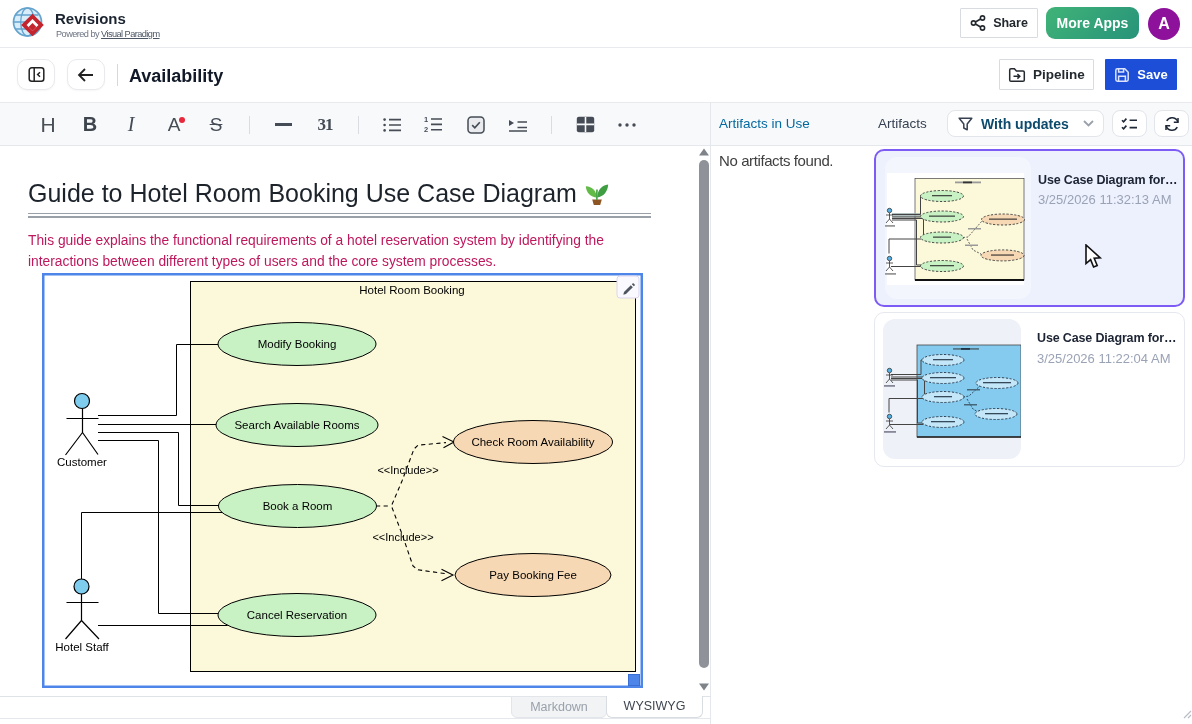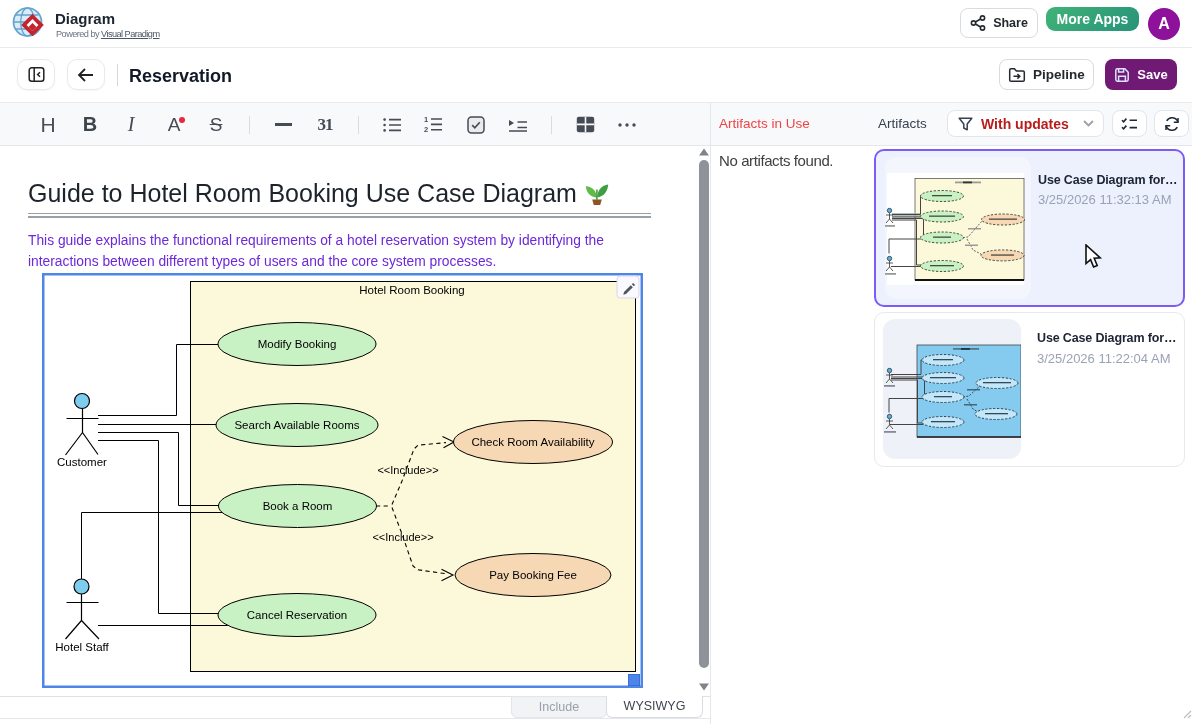--- a/index.html
+++ b/index.html
@@ -8,76 +8,76 @@
   .abs { position:absolute; }
   #app { position:relative; width:1192px; height:724px; background:#fff; }
 
   
   #hdr { left:0; top:0; width:1192px; height:48px; background:#fff;
          border-bottom:1px solid #e8eaed; }
   #brandname { left:55px; top:10px; font-size:15px; font-weight:700; color:#1b2430; }
   #brandsub { left:56px; top:28.5px; font-size:9.2px; letter-spacing:-0.55px; color:#6b7280; }
   #brandsub a { color:#4b5563; text-decoration:underline; }
   .btn { display:flex; align-items:center; justify-content:center; gap:7px;
-         border-radius:8px; font-weight:700; }
+         border-radius:1px; font-weight:700; }
   #shareBtn { left:960px; top:8px; width:78px; height:30px; background:#fff;
       border:1px solid #d8dbe0; font-size:12.5px; color:#24292f; }
-  #moreApps { left:1046px; top:7px; width:93px; height:24px; color:#fff; font-size:14px;
+  #moreApps { left:1046px; top:7px; width:93px; height:32px; color:#fff; font-size:14px;
       background:linear-gradient(135deg,#40b377 0%, #27937a 100%); border-radius:9px; }
   #avatar { left:1148px; top:8px; width:32px; height:32px; border-radius:50%;
       background:#8e119c; color:#fff; font-size:16px; font-weight:700;
       display:flex; align-items:center; justify-content:center; }
 
   
   #subhdr { left:0; top:48px; width:1192px; height:55px; background:#fff;
       border-bottom:1px solid #e8eaed; }
   .sqbtn { position:absolute; top:59px; width:38px; height:31px; background:#fff;
       border:1px solid #e8eaed; border-radius:10px; box-shadow:0 1px 2px rgba(0,0,0,.04);
       display:flex; align-items:center; justify-content:center; }
   #vline1 { left:117px; top:64px; width:1px; height:22px; background:#d5d9de; }
   #docTitle { left:129px; top:66px; font-size:18px; font-weight:700; color:#111827; }
   #pipelineBtn { left:999px; top:59px; width:95px; height:31px; background:#fff;
       border:1px solid #d8dbe0; font-size:13.5px; color:#24292f; }
-  #saveBtn { left:1105px; top:59px; width:72px; height:31px; background:#701a75;
+  #saveBtn { left:1105px; top:59px; width:72px; height:31px; background:#1d4ed8;
       font-size:13px; color:#fff; }
 
   
   #toolbar { left:0; top:103px; width:711px; height:43px; background:#f8f9fb;
       border-bottom:1px solid #e4e7ec; border-right:1px solid #e4e7ec; }
   .ti { position:absolute; top:0; height:43px; display:flex; align-items:center;
       justify-content:center; color:#454c55; }
   .tdiv { position:absolute; top:13px; width:1px; height:18px; background:#d9dce1; }
   #content { left:0; top:146px; width:697px; height:548px; background:#fff; }
   #rightline { left:710px; top:103px; width:1px; height:621px; background:#e4e7ec; }
 
   #h1 { left:28px; top:179px; width:660px; font-size:25px; font-weight:400;
         color:#1d232b; white-space:nowrap; }
   #hr1 { left:28px; top:212.5px; width:623px; height:1.5px; background:#9aa0a8; }
   #hr2 { left:28px; top:216px; width:623px; height:1.5px; background:#9aa0a8; }
-  #para { left:28px; top:231px; width:612px; font-size:13.8px; line-height:20.6px; color:#6d28d9; }
+  #para { left:28px; top:231px; width:612px; font-size:13.8px; line-height:20.6px; color:#be185d; }
   #sbthumb { left:699px; top:160px; width:10px; height:508px; background:#8f9399; border-radius:5px; }
 
   
   #tabline { left:0; top:695.5px; width:711px; height:1px; background:#dfe2e7; }
   #botline { left:0; top:718px; width:711px; height:1px; background:#e4e7ec; }
   .tab { position:absolute; top:695.5px; height:22px; font-size:12.5px;
       display:flex; align-items:center; justify-content:center; }
   #tabMd { left:511px; width:96px; background:#f1f3f5; border:1px solid #e2e5ea;
       border-radius:0 0 6px 6px; color:#9aa1ab; }
   #tabWy { left:606px; width:97px; background:#fff; border:1px solid #d9dce1; border-top:none;
       border-radius:0 0 6px 6px; color:#3f4650; }
 
   
   #phdr { left:711px; top:103px; width:481px; height:43px; background:#f8f9fb;
       border-bottom:1px solid #e4e7ec; }
-  #artLbl { left:719px; top:116px; font-size:13.5px; color:#ef4444;text-align:right; }
+  #artLbl { left:719px; top:116px; font-size:13.5px; color:#0369a1;text-align:right; }
   #revLbl { left:878px; top:116px; font-size:13.5px; color:#374151; }
   #updSel { left:947px; top:110px; width:157px; height:27px; background:#fff;
       border:1px solid #e2e5ea; border-radius:8px; display:flex; align-items:center; }
-  #updSel span { font-size:14px; font-weight:700; color:#b91c1c; margin-left:8px; }
+  #updSel span { font-size:14px; font-weight:700; color:#0c4a6e; margin-left:8px; }
   .pbtn { position:absolute; top:110px; width:35px; height:27px; background:#fff;
       border:1px solid #e2e5ea; border-radius:8px; display:flex; align-items:center; justify-content:center; }
   #noArt { left:719px; top:152px; font-size:15px; letter-spacing:-0.4px; color:#404040; }
 
   .card { position:absolute; left:874px; width:311px; border-radius:10px; }
   #card1 { top:149px; height:158px; background:#edf1fe; border:2px solid #7d5cf6; }
   #card2 { top:312px; height:155px; background:#fff; border:1.5px solid #e6e8ef; }
   .thumb { position:absolute; border-radius:12px; }
   #thumb1 { left:9px; top:6px; width:146px; height:142px; background:#f3f6fd; }
   #thumb2 { left:8px; top:6px; width:138px; height:140px; background:#eef1f7; }
@@ -92,21 +92,21 @@
   <div id="logo" class="abs" style="left:11px;top:5px;width:40px;height:40px;"><svg width="40" height="40" viewBox="0 0 40 40">
 <circle cx="16.5" cy="17" r="14" fill="#d8ecfa" stroke="#64a3cd" stroke-width="1.7"></circle>
 <ellipse cx="16.5" cy="17" rx="6.8" ry="14" fill="none" stroke="#64a3cd" stroke-width="1.3"></ellipse>
 <path d="M2.5,17 H29.5 M4.5,10 H27.5 M4.5,24 H27.5" stroke="#64a3cd" stroke-width="1.3" fill="none"></path>
 <g transform="translate(21.5,20) rotate(45)">
           <rect x="-8" y="-8" width="16" height="16" fill="#c4242e"></rect>
           <rect x="-4.2" y="-4.2" width="8.4" height="8.4" fill="#fff"></rect>
           <rect x="-1.4" y="-1.4" width="5.6" height="5.6" fill="#c4242e"></rect>
         </g>
 </svg></div>
-  <div id="brandname" class="abs">Diagram</div>
+  <div id="brandname" class="abs">Revisions</div>
   <div id="brandsub" class="abs">Powered by <a>Visual Paradigm</a></div>
   <div id="shareBtn" class="abs btn"><svg width="16" height="16" viewBox="0 0 16 16" fill="none" stroke="#24292f" stroke-width="1.6">
         <circle cx="12.5" cy="3" r="2.1"></circle>
         <circle cx="3.5" cy="8" r="2.1"></circle>
         <circle cx="12.5" cy="13" r="2.1"></circle>
         <path d="M5.4,7 L10.6,4 M5.4,9 L10.6,12"></path>
       </svg>Share</div>
   <div id="moreApps" class="abs btn">More Apps</div>
   <div id="avatar" class="abs">A</div>
 
@@ -117,21 +117,21 @@
         <path d="M6.2,1.8 V15.2"></path>
         <path d="M12,6.2 L9.6,8.5 L12,10.8"></path>
       </svg>
     </div>
   <div class="sqbtn" style="left:67px;">
       <svg width="18" height="16" viewBox="0 0 18 16" fill="none" stroke="#222" stroke-width="1.8">
         <path d="M16,8 H2.5 M8,2 L2,8 L8,14"></path>
       </svg>
     </div>
   <div id="vline1" class="abs"></div>
-  <div id="docTitle" class="abs">Reservation</div>
+  <div id="docTitle" class="abs">Availability</div>
   <div id="pipelineBtn" class="abs btn"><svg width="18" height="16" viewBox="0 0 18 16" fill="none" stroke="#24292f" stroke-width="1.5">
         <path d="M16.3,13 C16.3,13.8 15.8,14.3 15,14.3 H3 C2.2,14.3 1.7,13.8 1.7,13 V3 C1.7,2.2 2.2,1.7 3,1.7 H6.4 L8.4,3.9 H15 C15.8,3.9 16.3,4.4 16.3,5.2 Z"></path>
         <path d="M5.5,9.3 H11.6 M9.4,7 L11.8,9.3 L9.4,11.6"></path>
       </svg>Pipeline</div>
   <div id="saveBtn" class="abs btn"><svg width="16" height="16" viewBox="0 0 16 16" fill="none" stroke="#dbe3fd" stroke-width="1.5">
         <path d="M1.8,3.4 C1.8,2.5 2.5,1.8 3.4,1.8 H10.8 L14.2,5.2 V12.6 C14.2,13.5 13.5,14.2 12.6,14.2 H3.4 C2.5,14.2 1.8,13.5 1.8,12.6 Z"></path>
         <path d="M4.6,14 V9.2 H11.4 V14"></path>
         <path d="M4.6,1.9 V5 H9.6 V1.9"></path>
       </svg>Save</div>
 
@@ -268,21 +268,21 @@
     </svg>
   <svg class="abs" style="left:698px;top:682px;" width="12" height="10" viewBox="0 0 12 10">
       <path d="M6,8.5 L11,1.5 H1 Z" fill="#7f848a"></path>
     </svg>
   <svg class="abs" style="left:1183px;top:710px;" width="9" height="9" viewBox="0 0 9 9" fill="none" stroke="#b9bec6" stroke-width="1.2">
       <path d="M8,1 L1,8 M8,5 L5,8"></path>
     </svg>
 
   <div id="tabline" class="abs"></div>
   <div id="botline" class="abs"></div>
-  <div id="tabMd" class="tab">Include</div>
+  <div id="tabMd" class="tab">Markdown</div>
   <div id="tabWy" class="tab">WYSIWYG</div>
 
   <div id="phdr" class="abs"></div>
   <div id="artLbl" class="abs">Artifacts in Use</div>
   <div id="revLbl" class="abs">Artifacts</div>
   <div id="updSel" class="abs">
       <span style="margin-left:10px;display:flex;">
         <svg width="15" height="14" viewBox="0 0 15 14" fill="none" stroke="#374151" stroke-width="1.5">
           <path d="M1.2,1.2 H13.8 L9.2,7 V12.8 L5.8,11 V7 Z" stroke-linejoin="round"></path>
         </svg>

